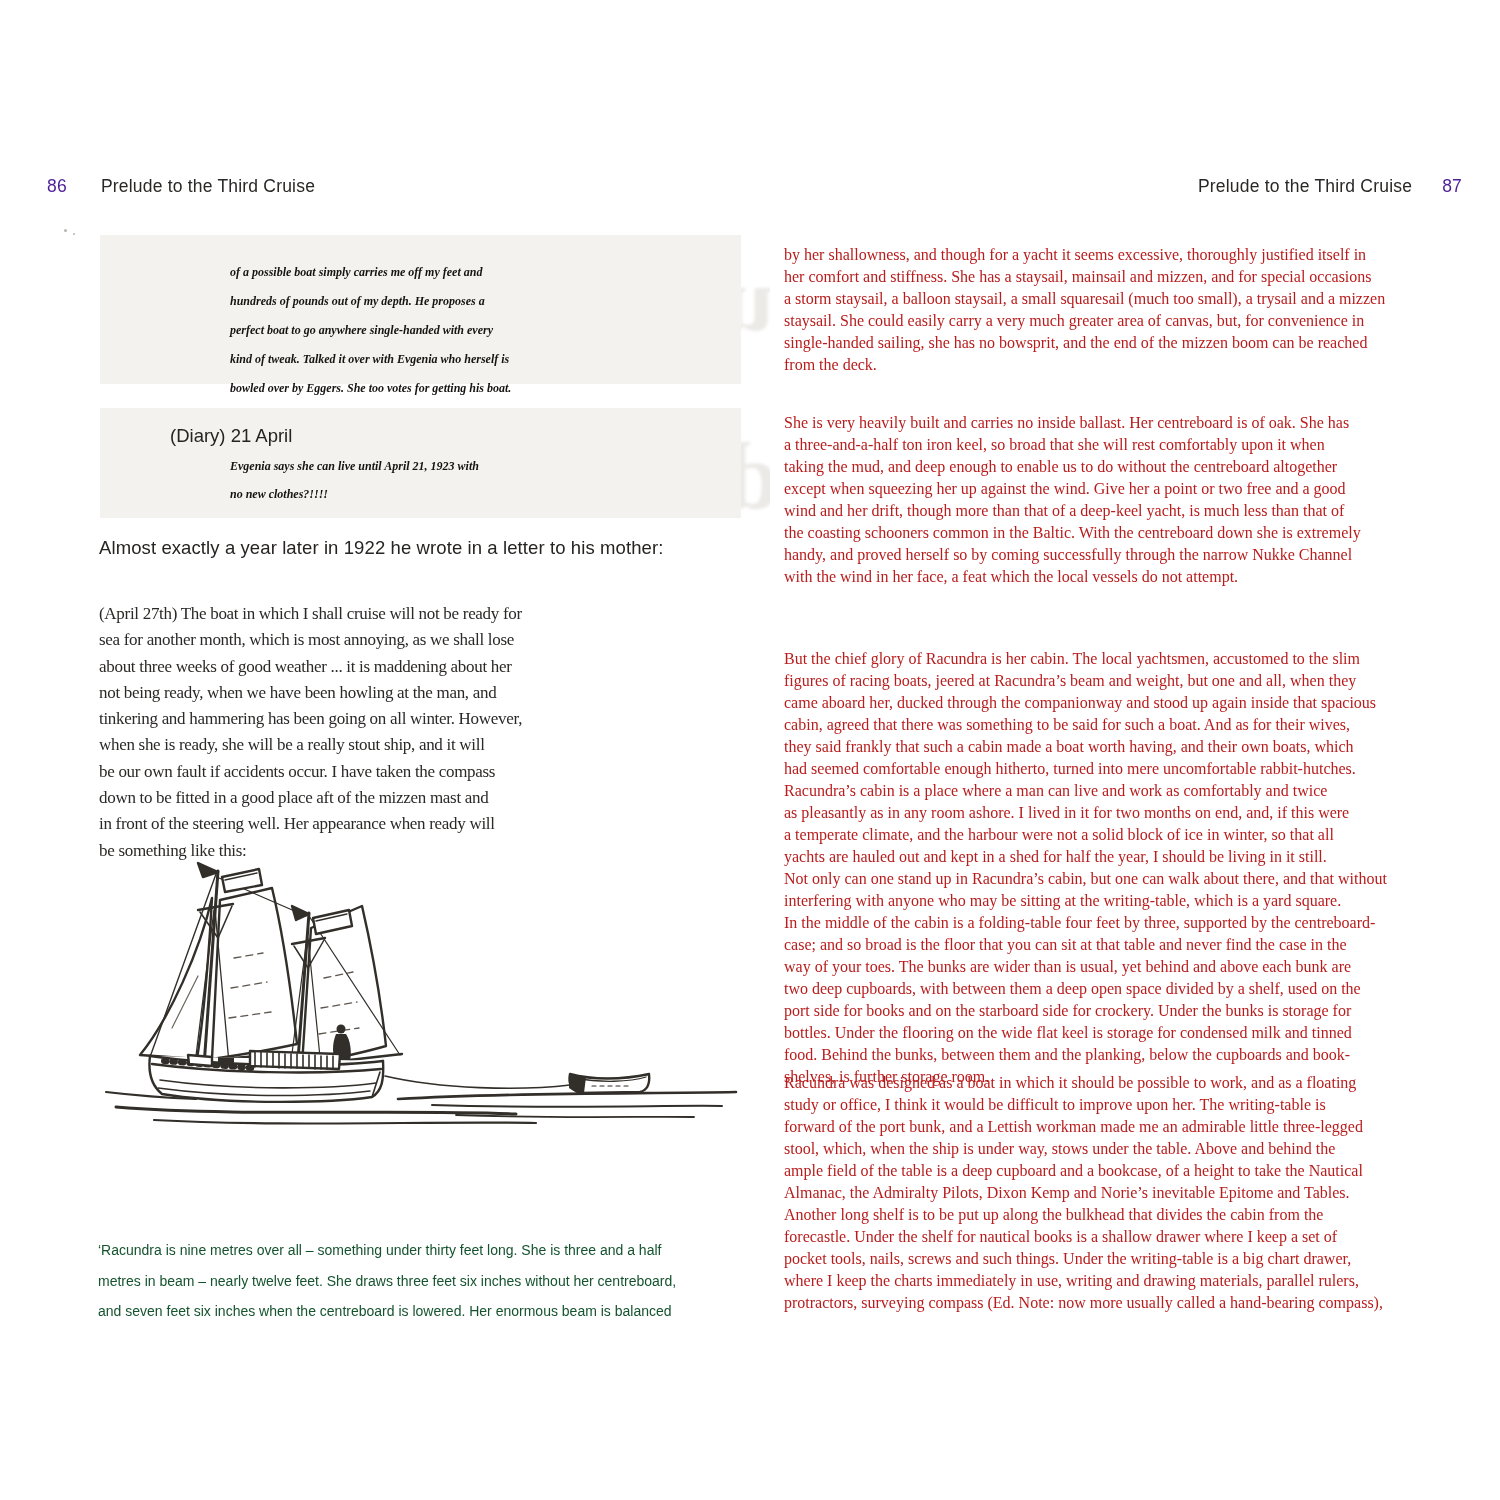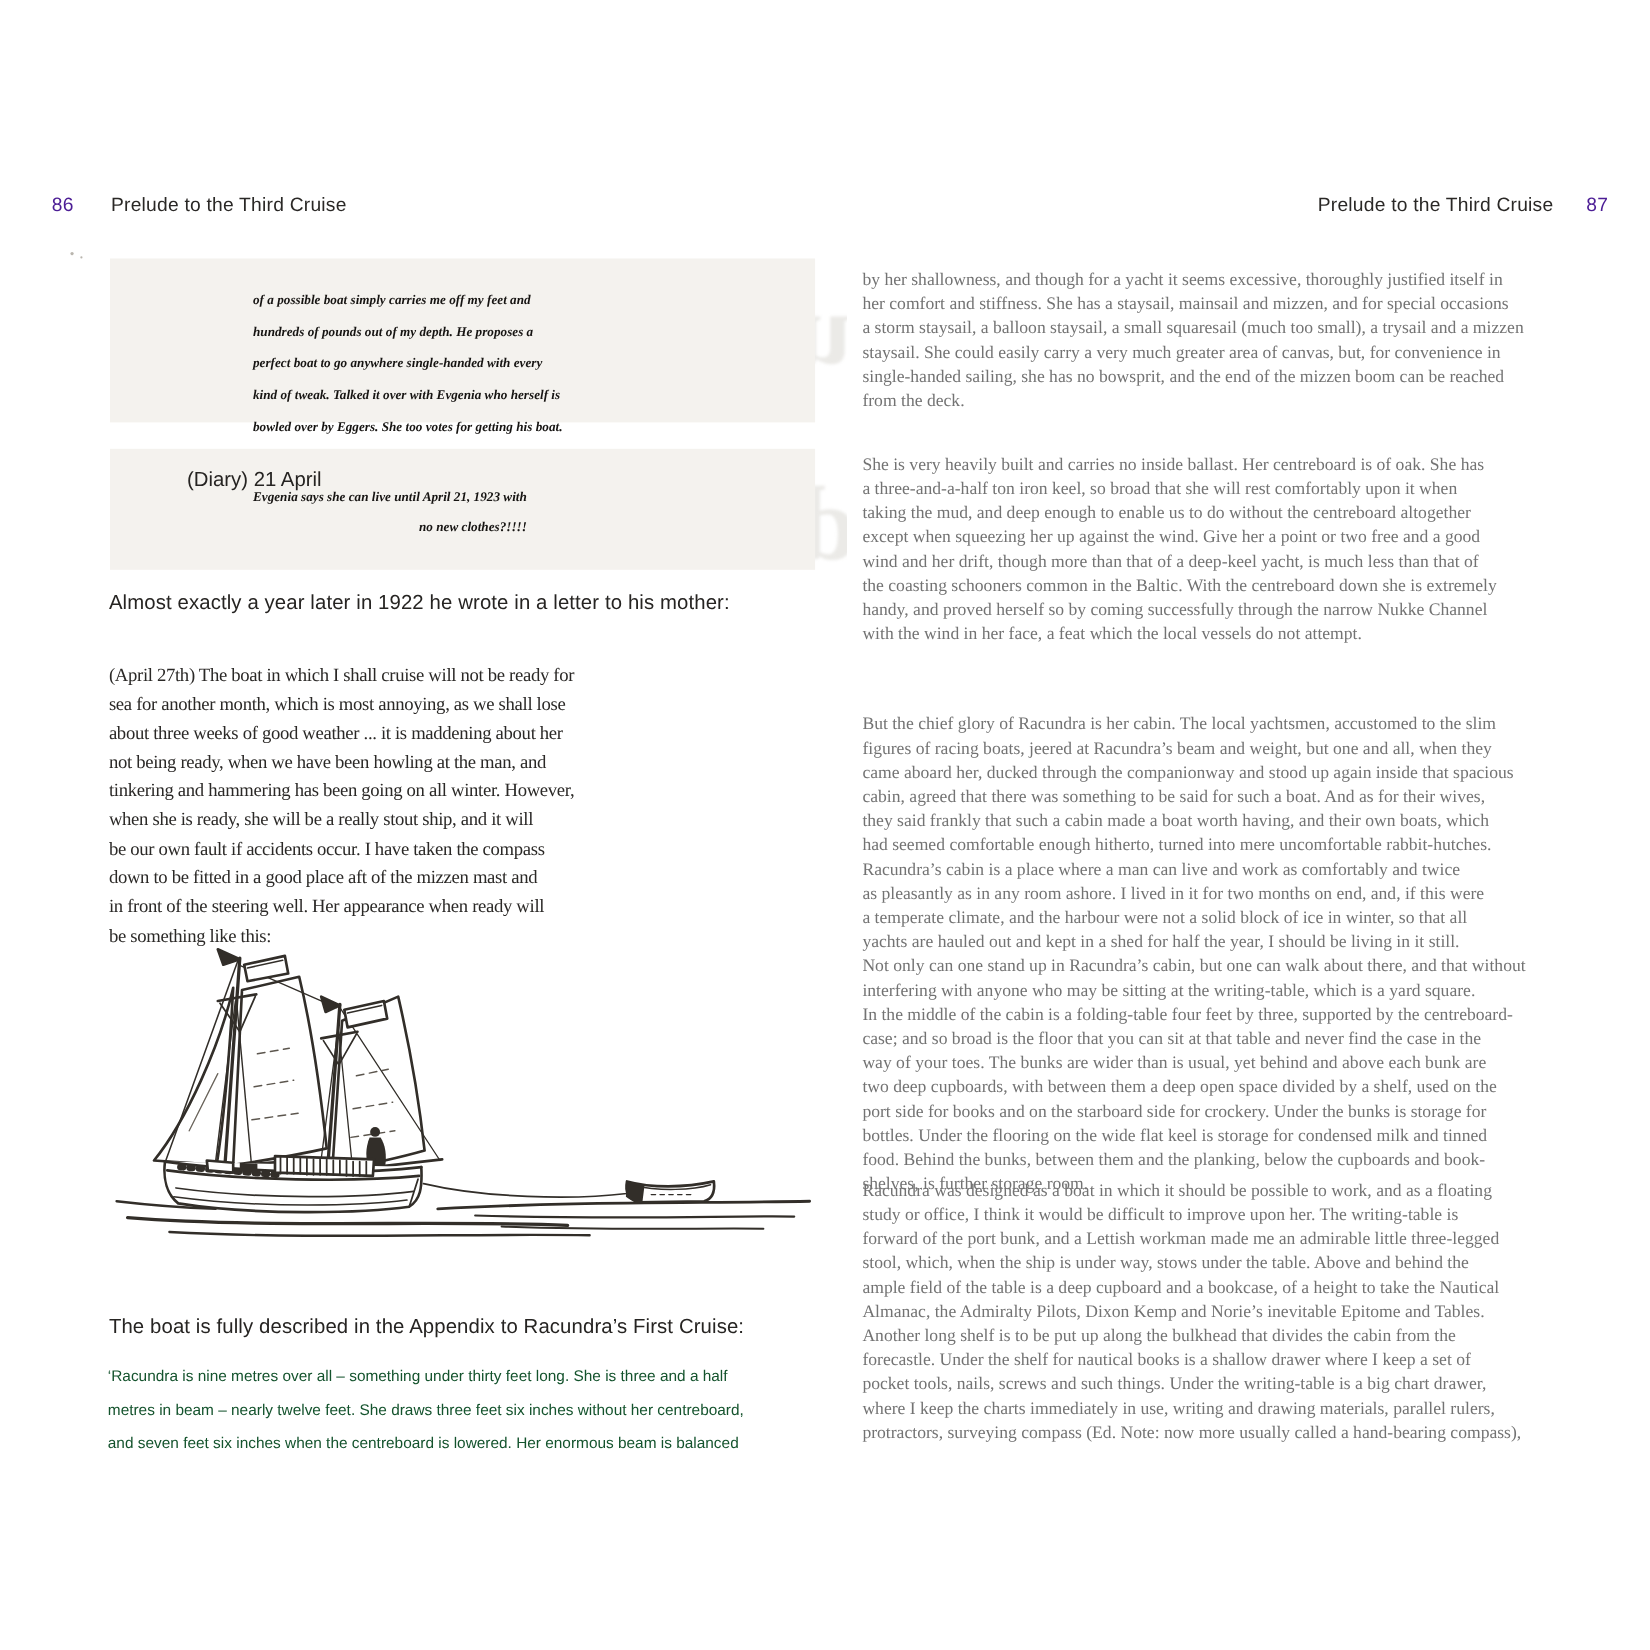--- a/index.html
+++ b/index.html
@@ -16,37 +16,37 @@
   .pagenum{font-size:17.5px;color:#4c1d95;}
 
   .tintblock{position:absolute;left:100px;width:641px;background:#f4f2ee;}
   #quote-block-1{top:235px;height:149px;padding:0;}
   #diary-block{top:408px;height:110px;}
 
   .quote-italic{font-family:"Liberation Serif","DejaVu Serif",serif;font-style:italic;
       font-weight:600;font-size:12px;line-height:29px;color:#161412;white-space:pre;}
   #quote-block-1 .quote-italic{position:absolute;left:130px;top:23px;}
   #diary-heading{position:absolute;left:70px;top:17px;font-size:18.5px;color:#262422;}
-  #diary-block .quote-italic{position:absolute;left:130px;top:29px;line-height:28px;text-align:right;}
+  #diary-block .quote-italic{position:absolute;left:130px;top:44px;line-height:28px;}
 
   .sans-line{position:absolute;left:99px;font-size:18.5px;color:#262422;letter-spacing:.1px;white-space:pre;}
   #intro-line-1{top:537px;}
   #intro-line-2{top:1195px;}
 
   #letter-block{position:absolute;left:99px;top:601px;width:650px;
       font-family:Liberation Serif, serif;font-size:17px;line-height:26.3px;
       color:#2b2927;white-space:pre;letter-spacing:-0.3px;}
 
   #appendix-quote{position:absolute;left:98px;top:1235px;width:660px;
       font-family:Liberation Sans, sans-serif;font-size:14px;
       line-height:30.5px;color:#14532d;white-space:pre;}
 
   .body-para{position:absolute;left:14px;width:700px;
       font-family:"Liberation Serif","DejaVu Serif",serif;font-size:16px;
-      line-height:22px;color:#737373;white-space:pre;}
+      line-height:22px;color:#b91c1c;white-space:pre;}
   #para-1{top:244px;}
   #para-2{top:412px;}
   #para-3{top:600px;margin-top:48px;}
   #para-4{top:1072px;}
 
   .showthrough{position:absolute;transform:scaleX(-1);
       font-family:"Liberation Serif",serif;font-weight:700;color:rgba(190,185,175,.30);
       filter:blur(1.6px);pointer-events:none;white-space:pre;}
   #showthrough-1{top:246px;left:470px;font-size:92px;}
   #showthrough-2{top:420px;left:430px;font-size:96px;}
@@ -163,21 +163,20 @@
       <path d="M118,199 L134,200 L134,208 L118,207 Z" fill="#322e29" stroke="none"></path>
       <path d="M272,239 L280,214" stroke-width="1.6"></path>
 
       <path d="M285,218 C340,231 420,233 470,227" stroke-width="1.6"></path>
       <path d="M470,216 C468,226 472,232 480,235 L540,234 C548,232 550,225 549,216 C522,222 492,222 470,216 Z" fill="#fff"></path>
       <path d="M470,216 L469,230 C474,234 479,235 484,235 L486,219 Z" fill="#322e29" stroke="none"></path>
       <path d="M476,220 C500,225 530,224 546,219" stroke-width="1.3"></path>
       <path d="M492,228 L532,228" stroke-width="1.2" stroke-dasharray="4 4"></path>
     </svg>
 
-    <div class="sans-line" id="intro-line-2">The boat is fully described in the Appendix to Racundra’s First Cruise:</div>
 
     <div id="appendix-quote">‘Racundra is nine metres over all – something under thirty feet long. She is three and a half
 metres in beam – nearly twelve feet. She draws three feet six inches without her centreboard,
 and seven feet six inches when the centreboard is lowered. Her enormous beam is balanced</div>
 
     <div class="speck" id="speck-1"></div>
     <div class="speck" id="speck-2"></div>
   </div>
 
   <div class="page" id="right-page">

